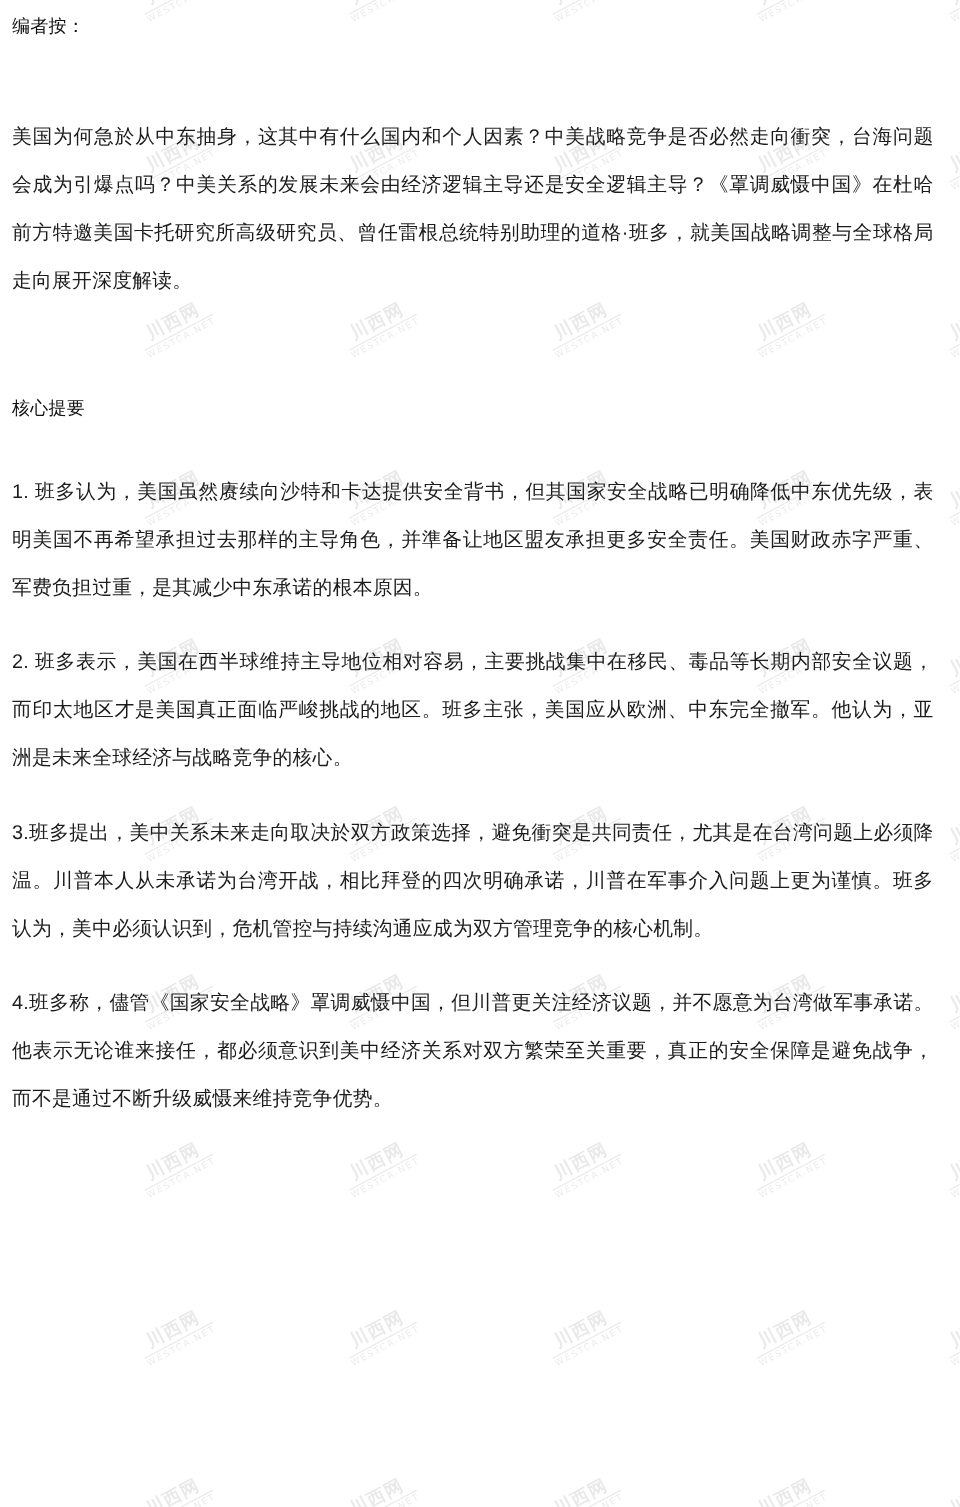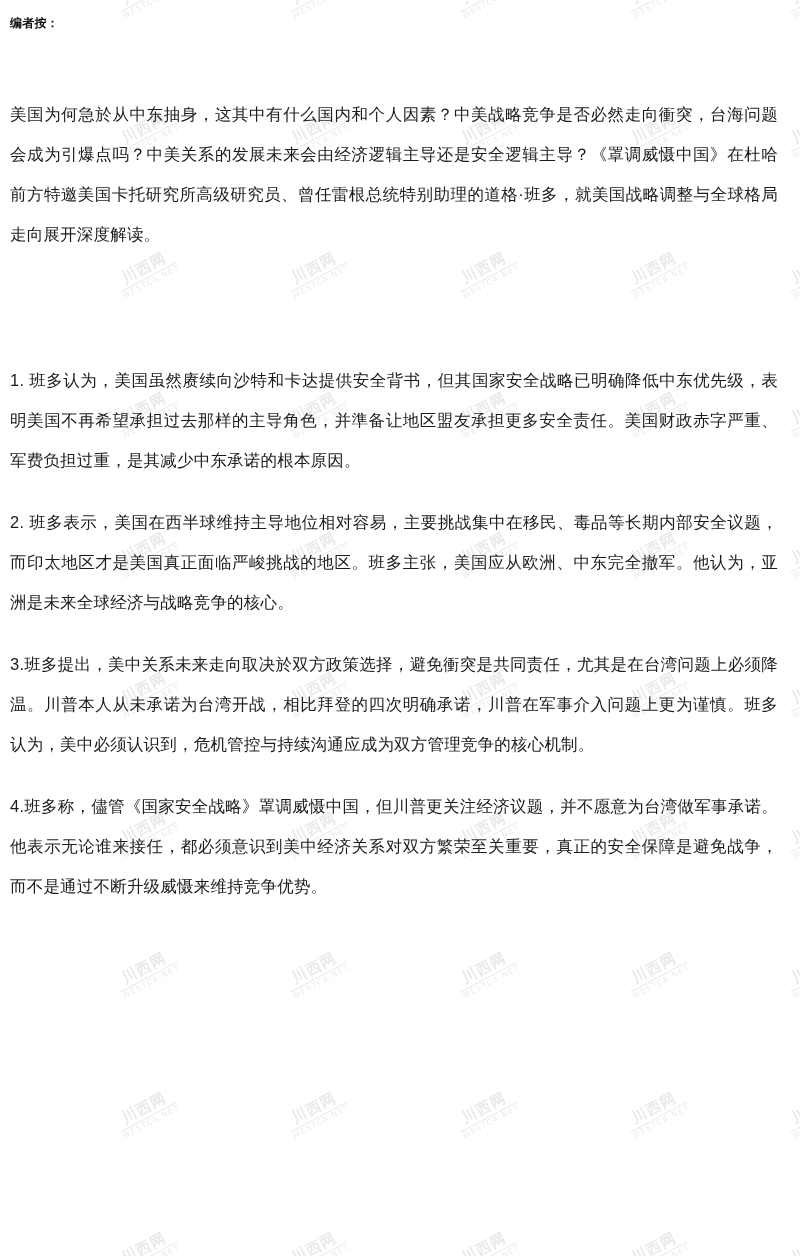--- a/index.html
+++ b/index.html
@@ -30,23 +30,23 @@
     color: #1c1c1c;
     margin: 0;
   }
   .lead {
     margin-bottom: 14px;
   }
   .gap-sm { height: 22px; }
   .gap-md { height: 34px; }
   .gap-lg { height: 58px; }
   .section-title {
-    font-size: 12px;
+    font-size: 15px;
     line-height: 30px;
-    font-weight: 700;
+    font-weight: 400;
     color: #111;
     margin: 0;
   }
   .item {
     margin: 0;
   }
   
   .wm-layer {
     position: absolute;
     inset: 0;
@@ -87,20 +87,21 @@
 
   <div class="gap-md"></div>
 
 
   <div class="gap-sm"></div>
 
   <p class="para lead">美国为何急於从中东抽身，这其中有什么国内和个人因素？中美战略竞争是否必然走向衝突，台海问题会成为引爆点吗？中美关系的发展未来会由经济逻辑主导还是安全逻辑主导？《罩调威慑中国》在杜哈前方特邀美国卡托研究所高级研究员、曾任雷根总统特别助理的道格·班多，就美国战略调整与全球格局走向展开深度解读。</p>
 
   <div class="gap-lg"></div>
 
+  <p class="para section-title">核心提要</p>
 
   <div class="gap-md"></div>
 
   <p class="para item">1. 班多认为，美国虽然赓续向沙特和卡达提供安全背书，但其国家安全战略已明确降低中东优先级，表明美国不再希望承担过去那样的主导角色，并準备让地区盟友承担更多安全责任。美国财政赤字严重、军费负担过重，是其减少中东承诺的根本原因。</p>
 
   <div class="gap-sm"></div>
 
   <p class="para item">2. 班多表示，美国在西半球维持主导地位相对容易，主要挑战集中在移民、毒品等长期内部安全议题，而印太地区才是美国真正面临严峻挑战的地区。班多主张，美国应从欧洲、中东完全撤军。他认为，亚洲是未来全球经济与战略竞争的核心。</p>
 
   <div class="gap-sm"></div>

